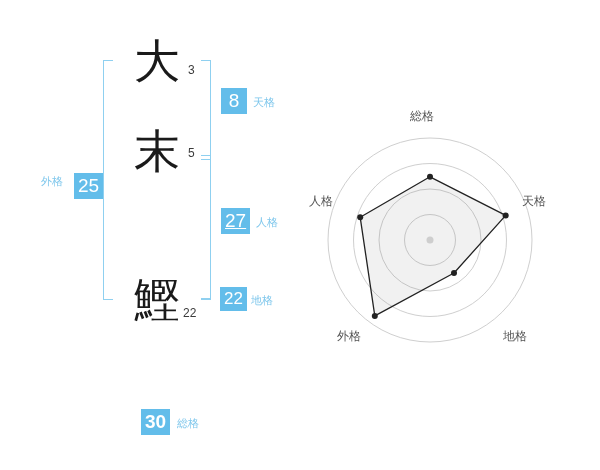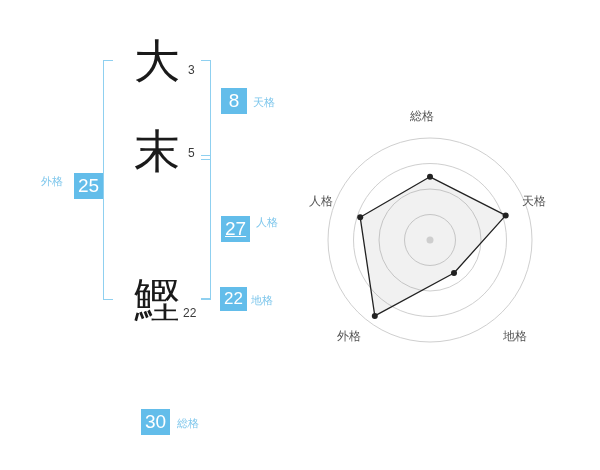--- a/index.html
+++ b/index.html
@@ -109,30 +109,30 @@
 
     <span class="kanji" style="left:134px; top:128px;">末</span>
     <span class="stroke-num" style="left:188px; top:146px;">5</span>
 
     <span class="kanji" style="left:134px; top:276px;">鰹</span>
     <span class="stroke-num" style="left:183px; top:306px;">22</span>
 
     <span class="badge" style="left:221px; top:88px;">8</span>
     <span class="badge-label" style="left:253px; top:95px;">天格</span>
 
-    <span class="badge" style="left:221px; top:216px;text-decoration:underline;">27</span>
+    <span class="badge" style="left:221px; top:208px;text-decoration:underline;">27</span>
     <span class="badge-label" style="left:256px; top:215px;">人格</span>
 
     <span class="badge badge-sm" style="left:220px; top:287px;">22</span>
     <span class="badge-label" style="left:251px; top:293px;">地格</span>
 
     <span class="badge-label" style="left:41px; top:174px;">外格</span>
     <span class="badge" style="left:74px; top:167px;margin-top:6px;">25</span>
 
-    <span class="badge" style="left:141px; top:409px;">30</span>
+    <span class="badge" style="left:141px; top:409px;font-weight:bold;">30</span>
     <span class="badge-label" style="left:177px; top:416px;">総格</span>
   </div>
 
   <div id="radar" style="width:260px; height:260px;">
     <svg id="radar-svg" width="260" height="260" viewBox="0 0 260 260">
       <g id="radar-grid">
           <circle cx="130" cy="130" r="102" fill="none" stroke="#cfcfcf" stroke-width="1"></circle>
           <circle cx="130" cy="130" r="76.5" fill="none" stroke="#cfcfcf" stroke-width="1"></circle>
           <circle cx="130" cy="130" r="51" fill="none" stroke="#cfcfcf" stroke-width="1"></circle>
           <circle cx="130" cy="130" r="25.5" fill="none" stroke="#cfcfcf" stroke-width="1"></circle>

